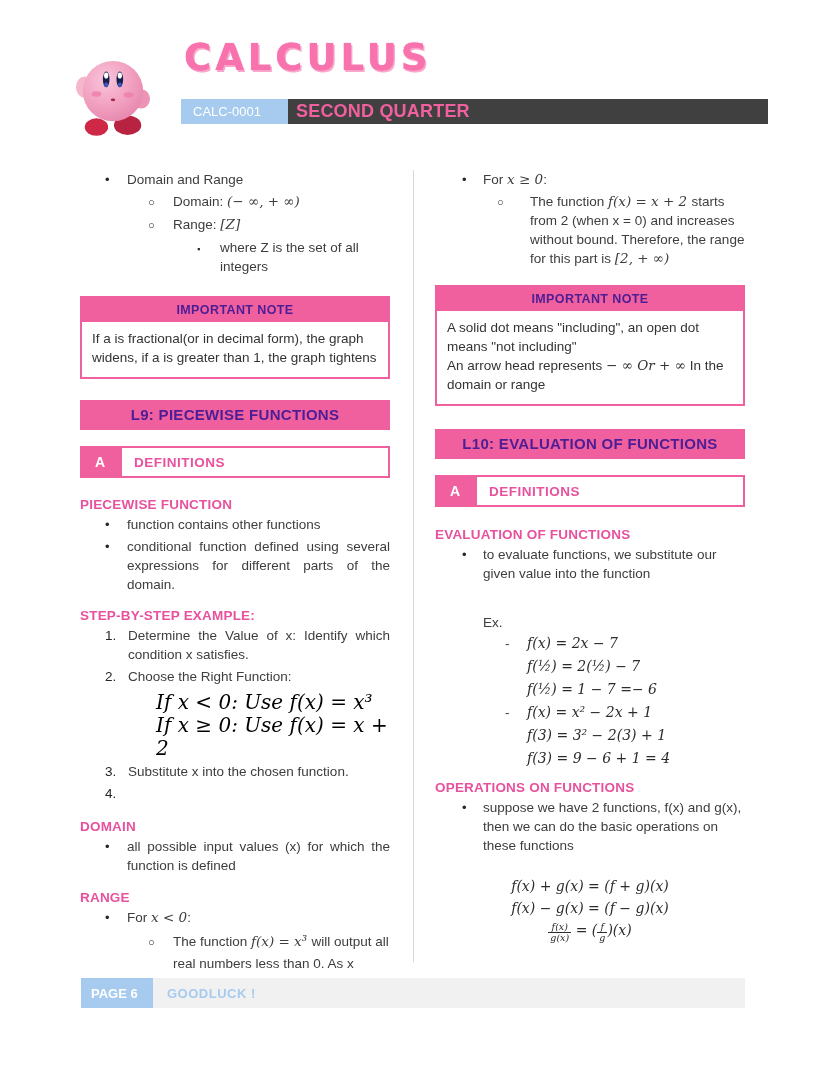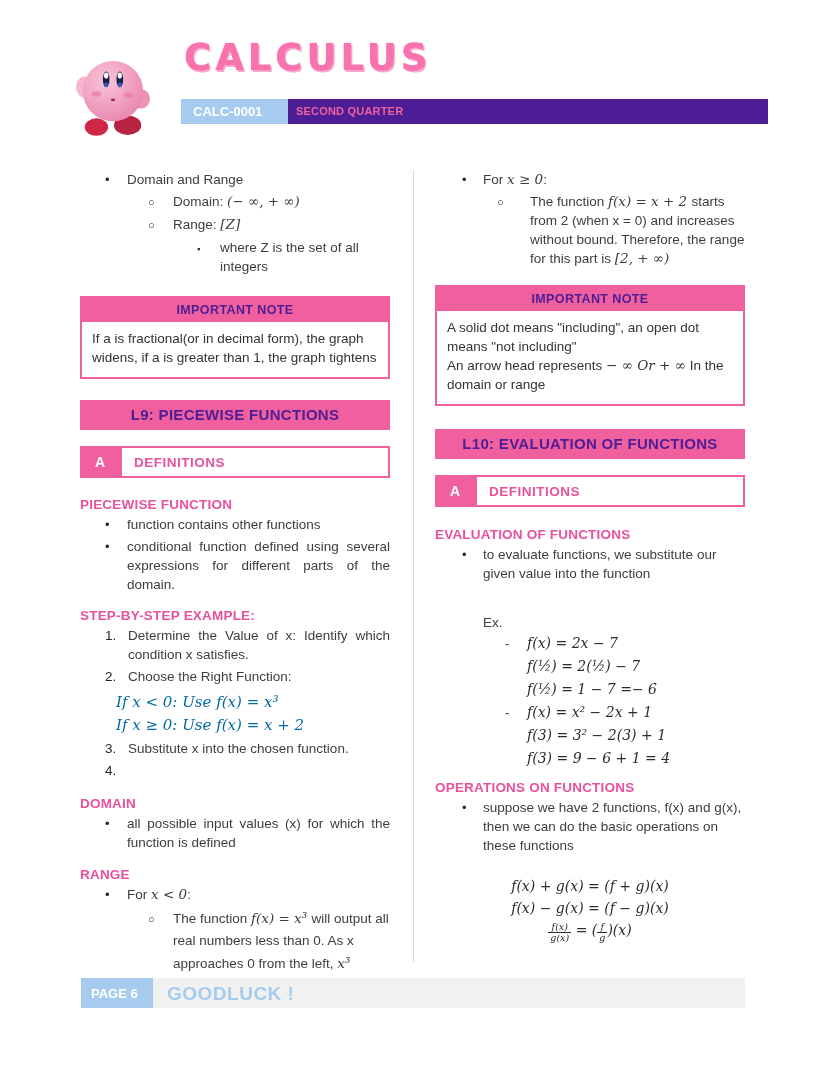--- a/index.html
+++ b/index.html
@@ -6,23 +6,23 @@
   body { background:#fff; font-family:"Liberation Sans", sans-serif; }
   .page { position:relative; width:828px; height:1071px; background:#ffffff; overflow:hidden;
           color:#3d3d3d; font-size:13.5px; line-height:19px; }
 
   
   .kirby { position:absolute; left:76px; top:50px; }
   .doc-title { position:absolute; left:184px; top:48px; font-family:"DejaVu Sans", sans-serif;
                font-weight:800; font-size:37px; letter-spacing:4px; color:#f873ae;
                text-shadow:0 0 1px #f873ae, 1.5px 1.5px 0 #f9a8cb; }
   .badge-row { position:absolute; left:181px; top:99px; width:587px; height:25px; display:flex; }
-  .code-badge { width:107px; background:#a6cbef; color:#ffffff; font-weight:bold; font-size:13px;
+  .code-badge { width:107px; background:#a6cbef; color:#ffffff; font-weight:normal; font-size:13px;
                 display:flex; align-items:center; padding-left:12px; }
-  .quarter-bar { flex:1; background:#4c1d95; color:#f0609f; font-weight:bold; font-size:11px;
+  .quarter-bar { flex:1; background:#404040; color:#f0609f; font-weight:bold; font-size:18px;
                  display:flex; align-items:center; padding-left:8px; letter-spacing:.2px; }
 
   
   .columns { position:absolute; left:80px; top:170px; display:flex; }
   .col-left  { width:310px; }
   .divider   { width:1px; background:#d9d9d9; margin-left:23px; margin-right:21px; height:792px; }
   .col-right { width:310px; }
 
   .math { font-family:"DejaVu Serif", serif; font-style:italic; }
 
@@ -47,38 +47,38 @@
   .tx { flex:1; }
   .l1 > .mk { margin-left:25px; width:22px; font-size:13px; }
   .l2 > .mk { margin-left:68px; width:25px; font-size:11px; padding-top:1px; }
   .l3 > .mk { margin-left:117px; width:23px; font-size:9px; padding-top:2px; }
   .n1 > .mk { margin-left:25px; width:23px; }
   .r1 > .mk { margin-left:27px; width:21px; font-size:13px; }
   .r2 > .mk { margin-left:62px; width:33px; font-size:11px; padding-top:1px; }
   .cont { margin-left:95px; }
   .just { text-align:justify; }
 
-  .steps-math { margin-left:36px; font-size:15px; line-height:23px; padding:2px 0; color:#0369a1; }
+  .steps-math { margin-left:76px; font-size:20px; line-height:23px; padding:2px 0; color:#000000; }
   .mline { font-size:14px; color:#2b2b2b; }
 
   .ex-label { margin-left:48px; margin-top:30px; }
   .ex-item { display:flex; line-height:23px; }
   .ex-dash { margin-left:70px; width:22px; flex-shrink:0; }
   .ex-lines { line-height:23px; }
 
   .ops-math { text-align:center; margin-top:20px; line-height:22px; }
   .frac { display:inline-block; text-align:center; vertical-align:-6px; font-size:9.5px; line-height:1.05; }
   .frac .fn { display:block; border-bottom:1px solid #2b2b2b; padding:0 2px; }
   .frac .fd { display:block; padding:0 2px; }
 
   
   .footer { position:absolute; left:81px; top:978px; width:664px; height:30px; display:flex; }
   .page-badge { width:72px; background:#a6cbef; color:#fff; font-weight:bold; font-size:13px;
                 display:flex; align-items:center; padding-left:10px; }
-  .footer-bar { flex:1; background:#f1f1f1; color:#a6cbef; font-weight:bold; font-size:19px;
+  .footer-bar { flex:1; background:#f1f1f1; color:#a6cbef; font-weight:bold; font-size:13px;
                 display:flex; align-items:center; padding-left:14px; letter-spacing:.5px; }
 </style>
 </head>
 <body>
 
 <div class="page">
 
   <div class="kirby">
     <svg width="74" height="88" viewBox="0 0 76 90">
       <defs>

